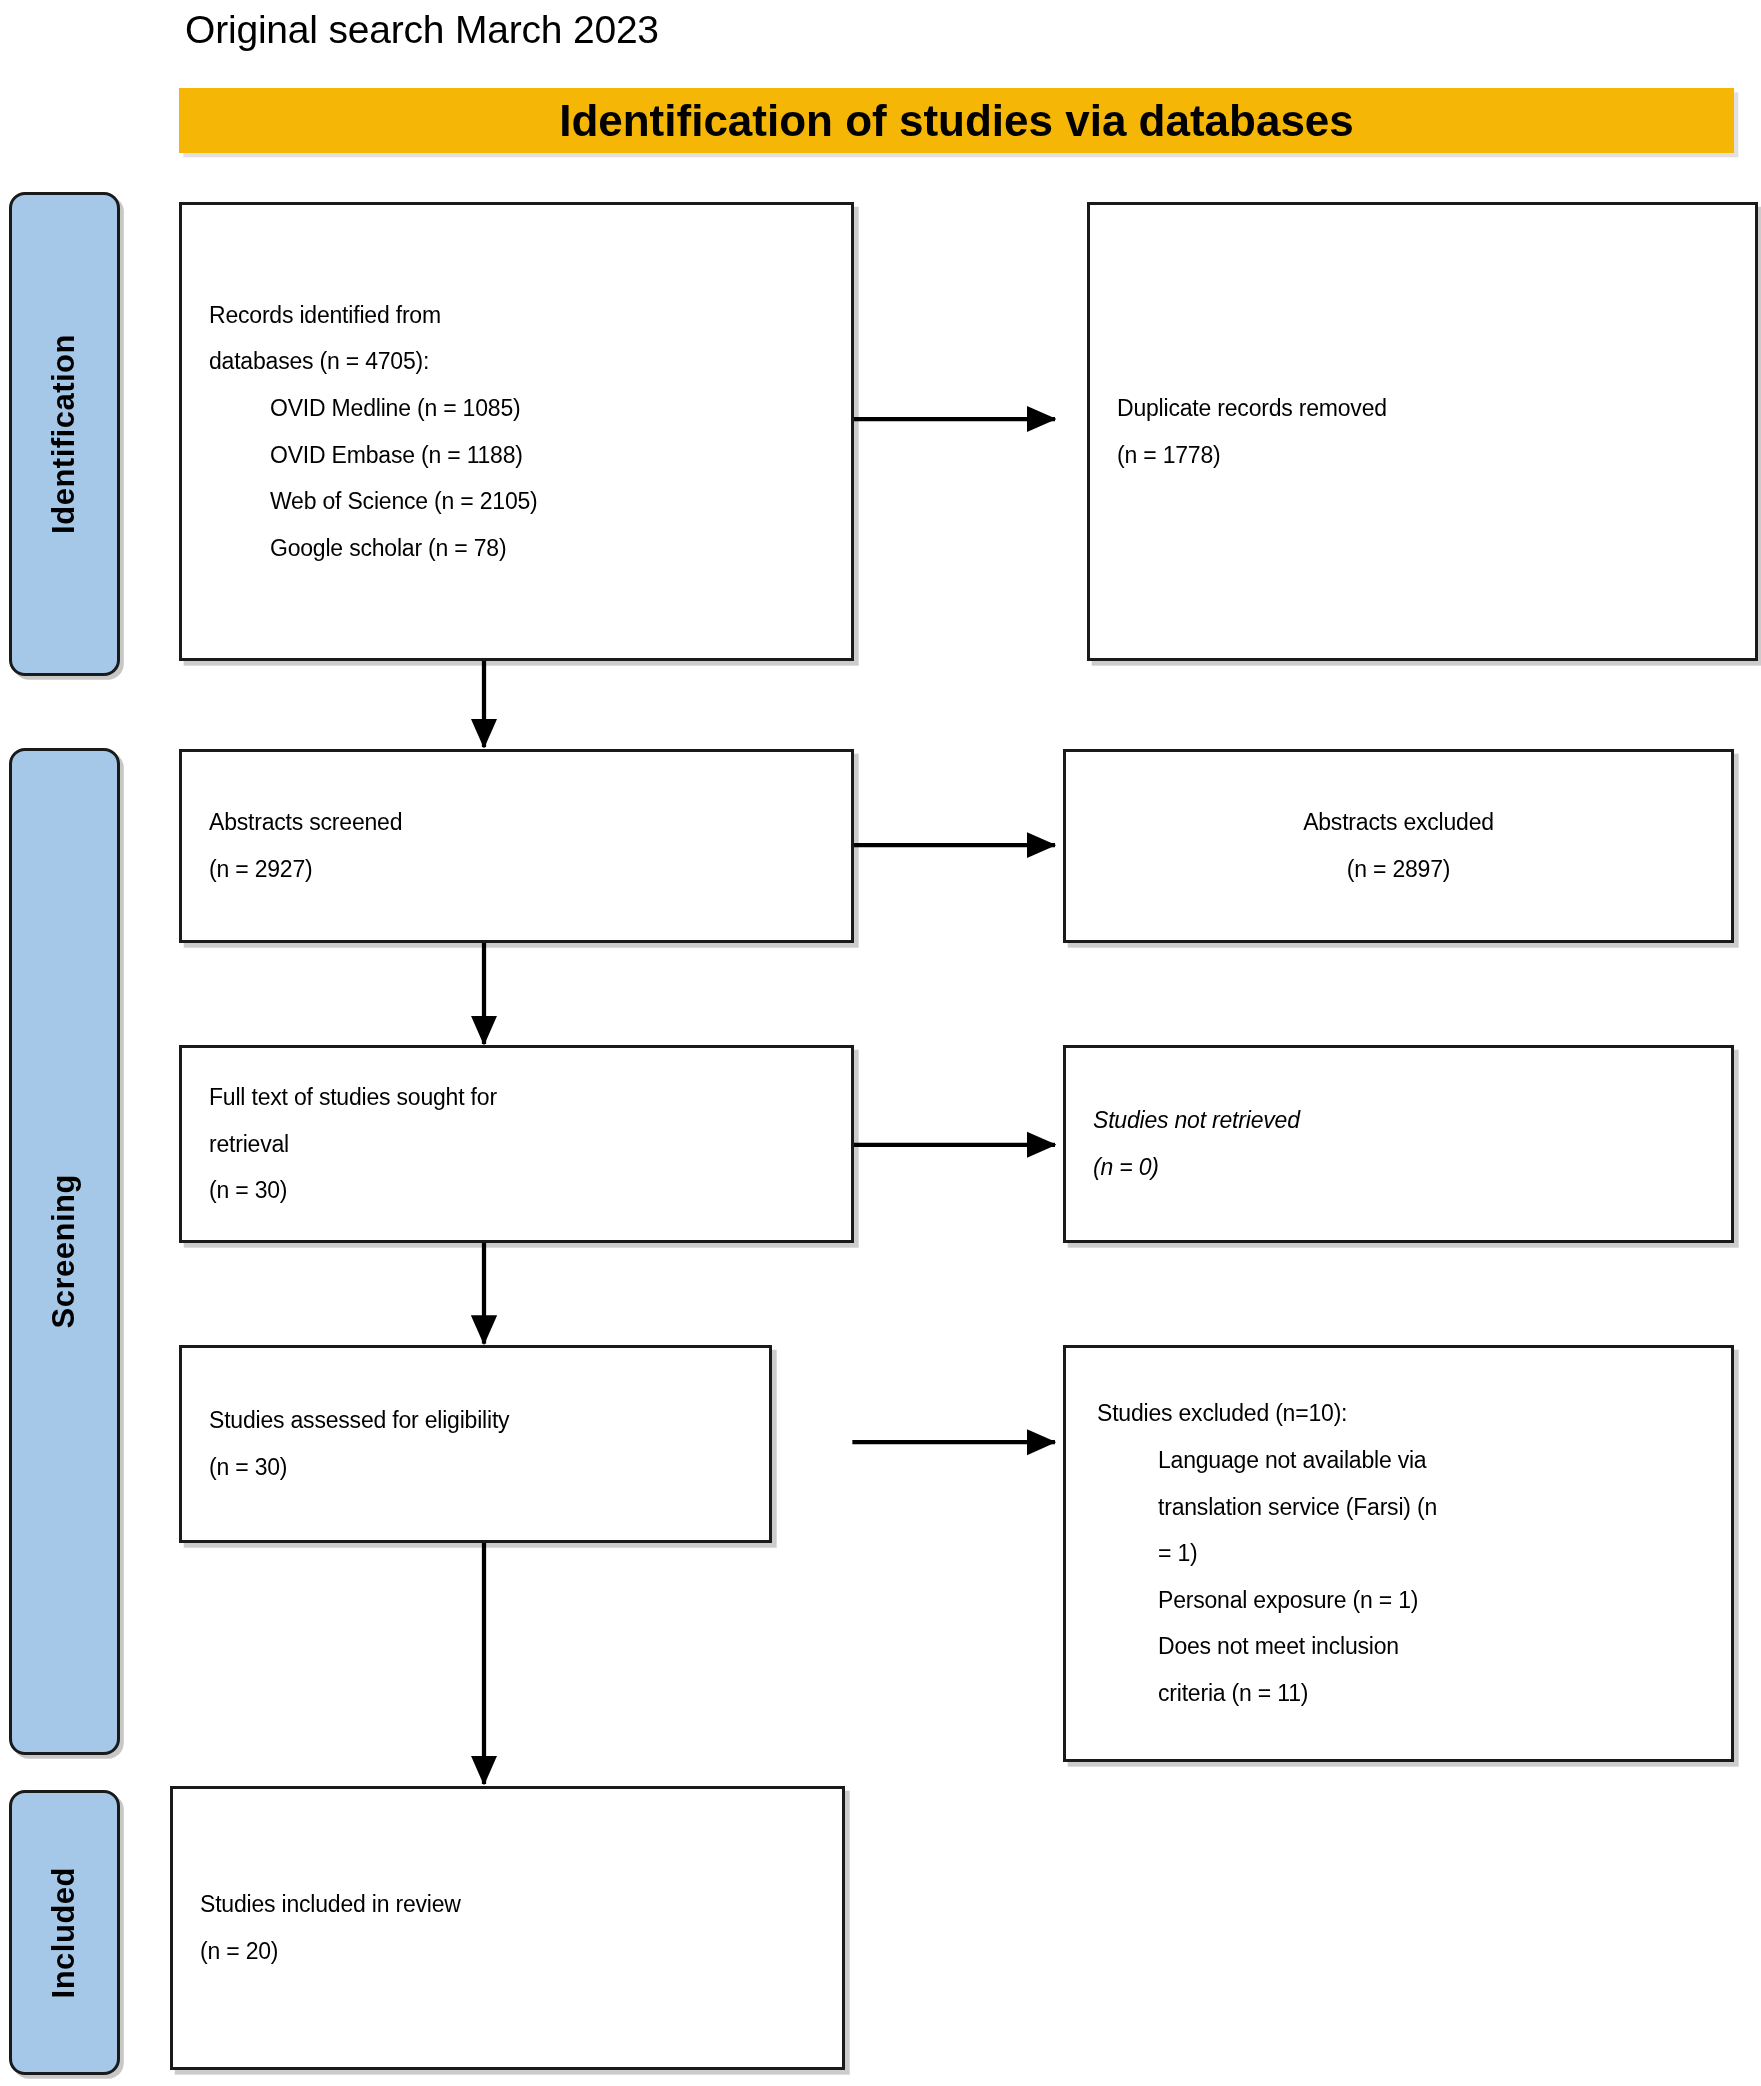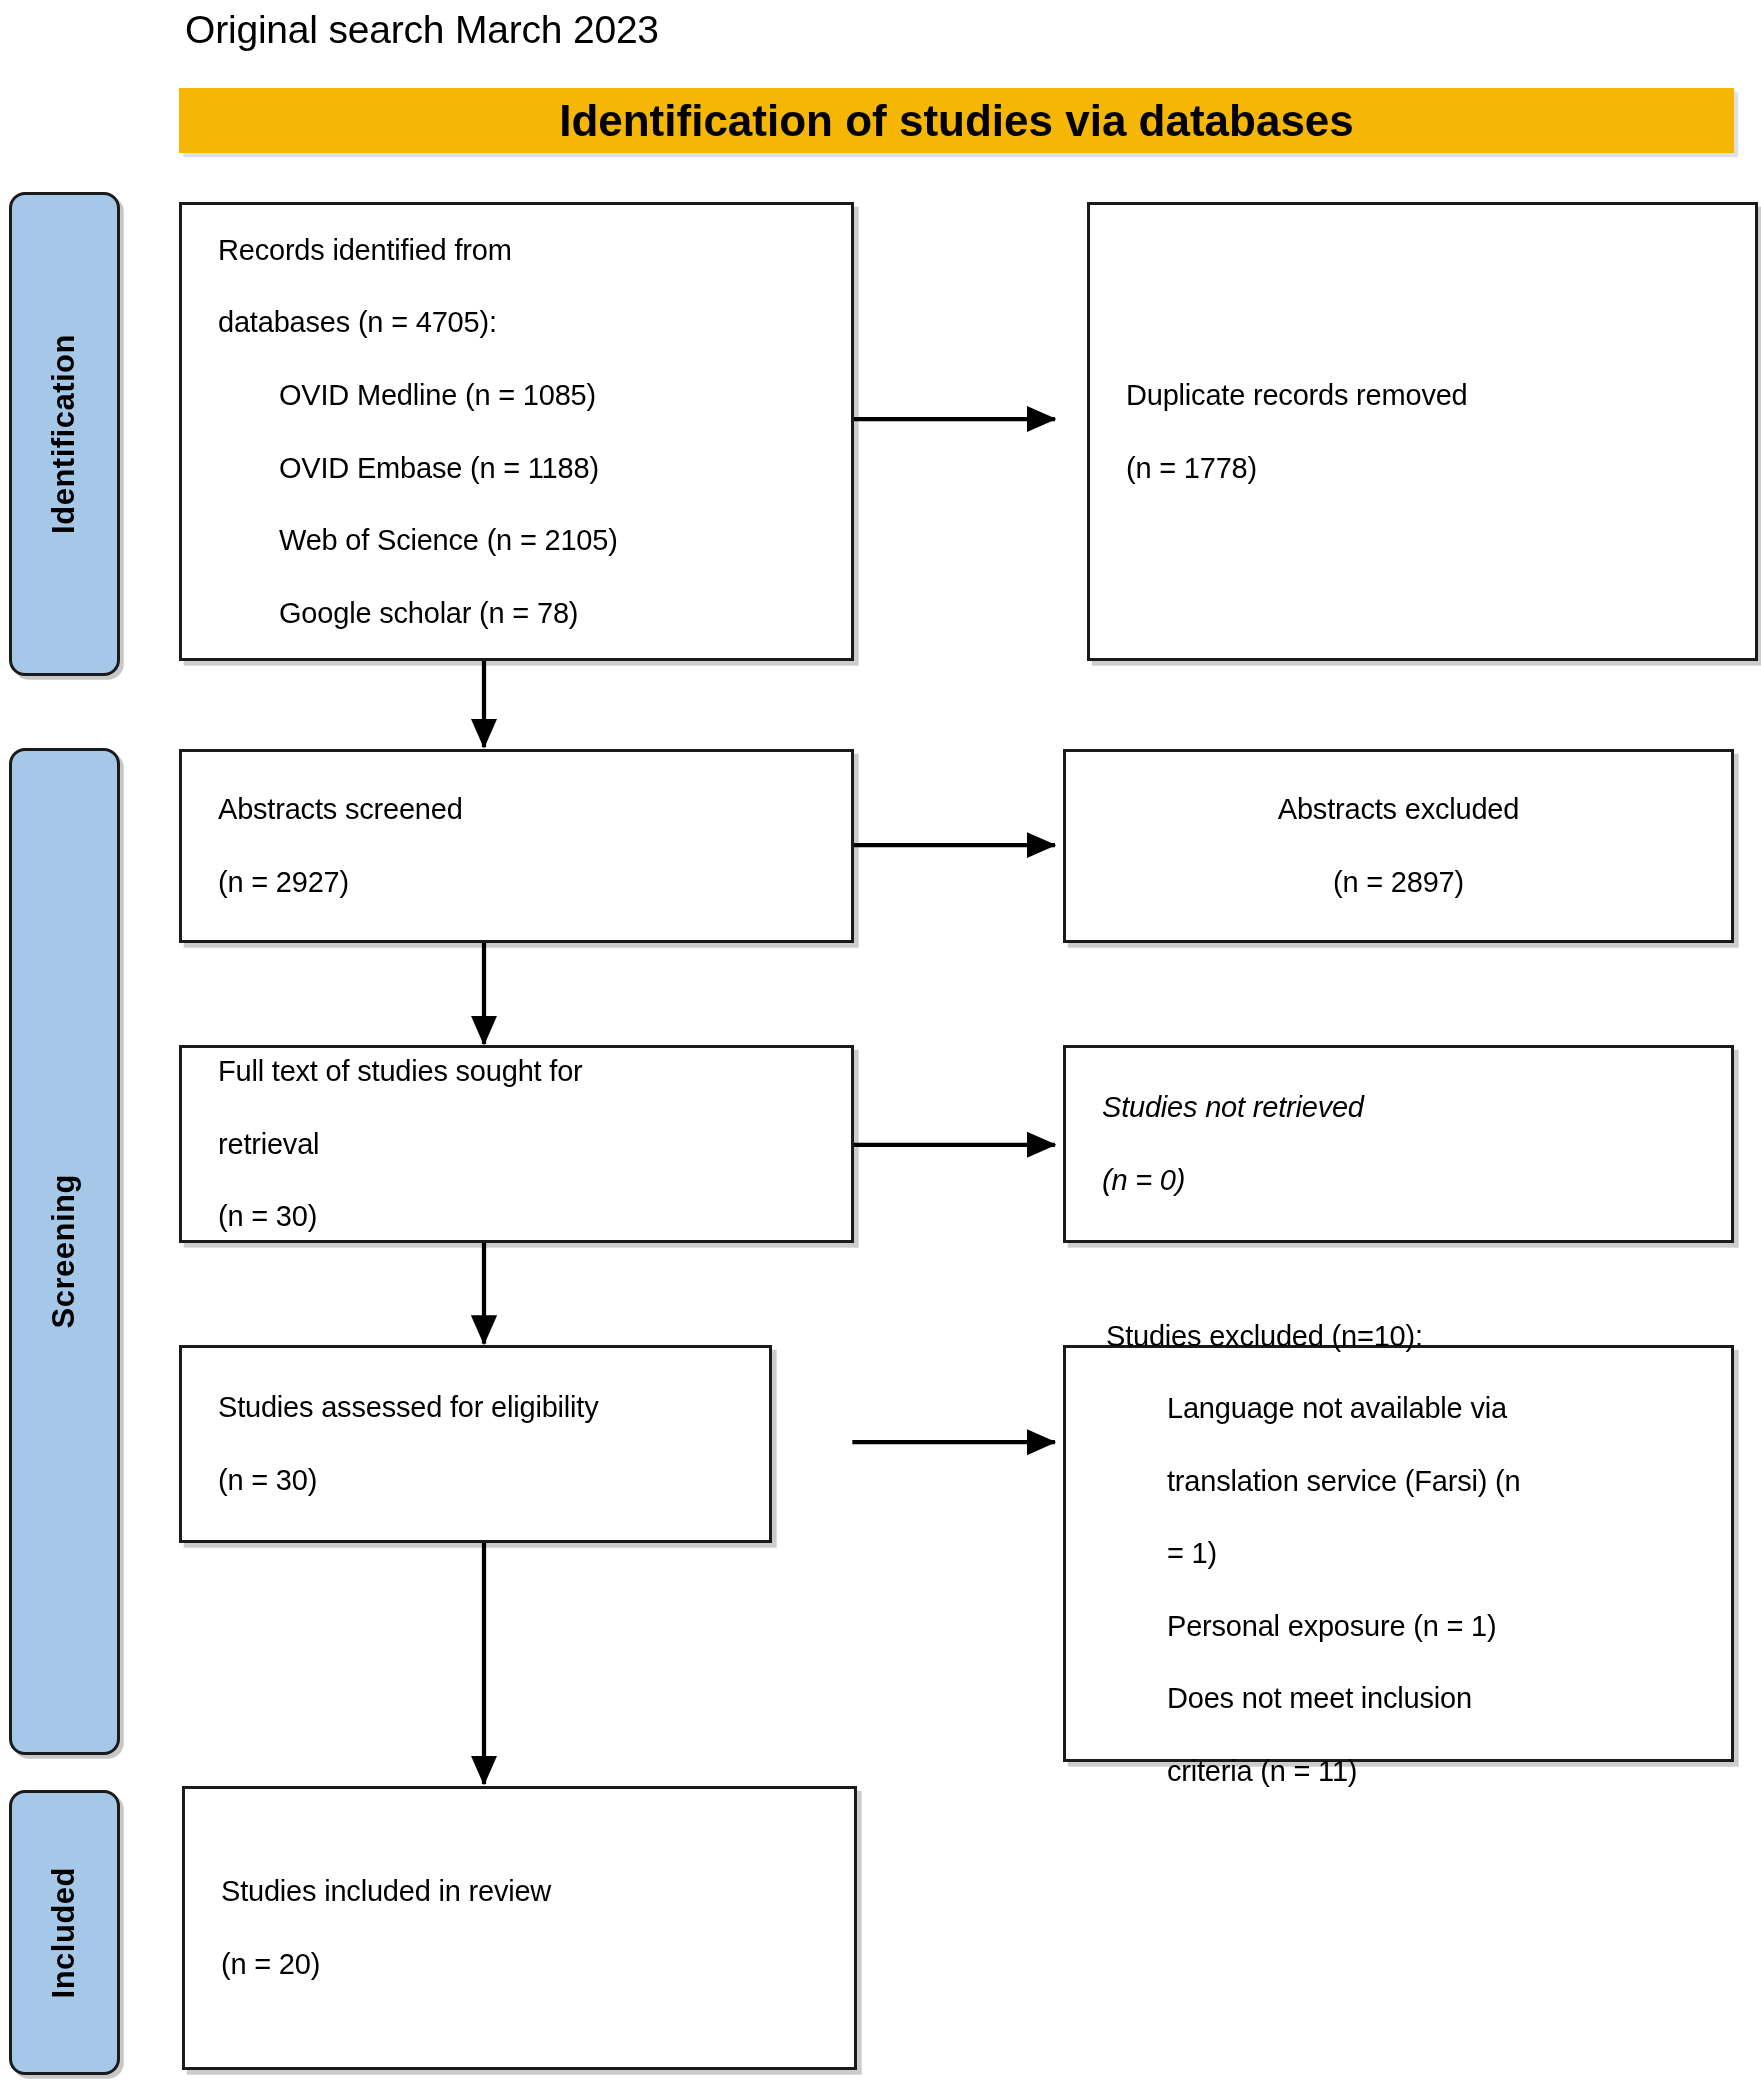--- a/index.html
+++ b/index.html
@@ -22,21 +22,21 @@
          box-shadow:3.8px 3.8px 0 rgba(0,0,0,0.22);
          display:flex;align-items:center;justify-content:center;}
   .stage-label{writing-mode:vertical-rl;transform:rotate(180deg);
                font-size:31px;font-weight:bold;letter-spacing:0.5px;white-space:nowrap;}
 
   
   .node{position:absolute;background:#ffffff;border:3.3px solid #1a1a1a;
         box-shadow:4.7px 4.7px 0 rgba(0,0,0,0.20);
         box-sizing:border-box;display:flex;flex-direction:column;
         justify-content:center;padding:0 19px;}
-  .node p{margin:17px;font-size:29px;line-height:1.33;letter-spacing:-0.2px;}
+  .node p{margin:8px;font-size:23px;line-height:1.33;letter-spacing:-0.2px;}
   .node p.ind{padding-left:61px;text-indent:0;}
 
   
   #wires{position:absolute;left:0;top:0;width:1762px;height:2087px;
          pointer-events:none;}
 </style>
 </head>
 <body>
 
 <div id="doc-title">Original search March 2023</div>
@@ -126,17 +126,17 @@
 <div class="node" style="left:1063px;top:1345px;width:671px;height:417px;padding-left:23px;">
   <p>Studies excluded (n=10):</p>
   <p class="ind">Language not available via</p>
   <p class="ind">translation service (Farsi) (n</p>
   <p class="ind">= 1)</p>
   <p class="ind">Personal exposure (n = 1)</p>
   <p class="ind">Does not meet inclusion</p>
   <p class="ind">criteria (n = 11)</p>
 </div>
 
-<div class="node" style="left:182px;top:1786px;width:675px;height:284px;">
+<div class="node" style="left:170px;top:1786px;width:675px;height:284px;">
   <p>Studies included in review</p>
   <p>(n = 20)</p>
 </div>
 
 
 </body></html>

